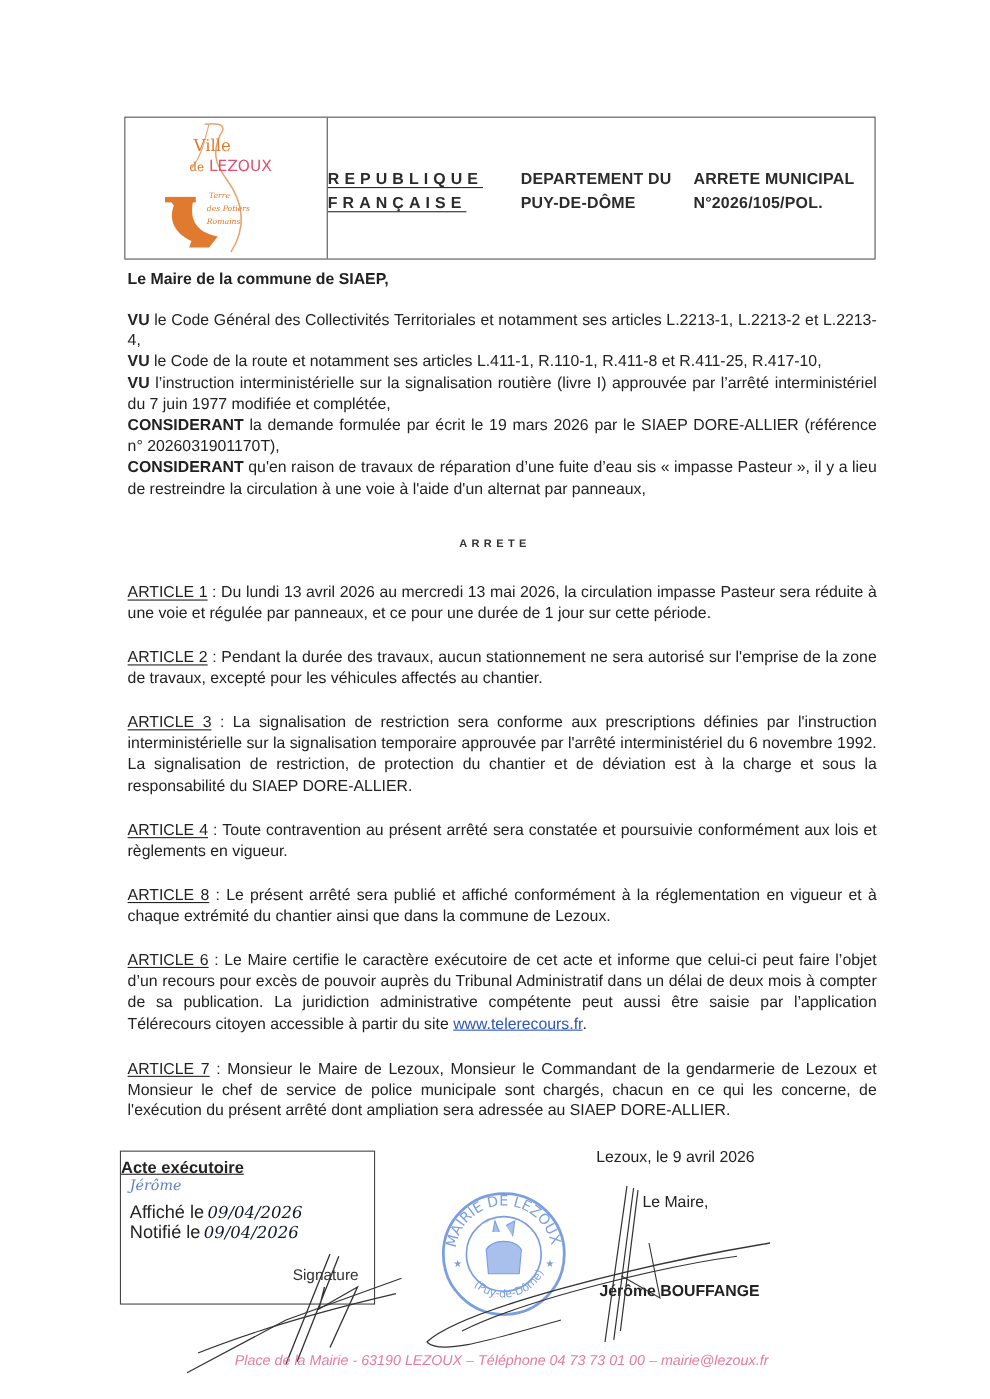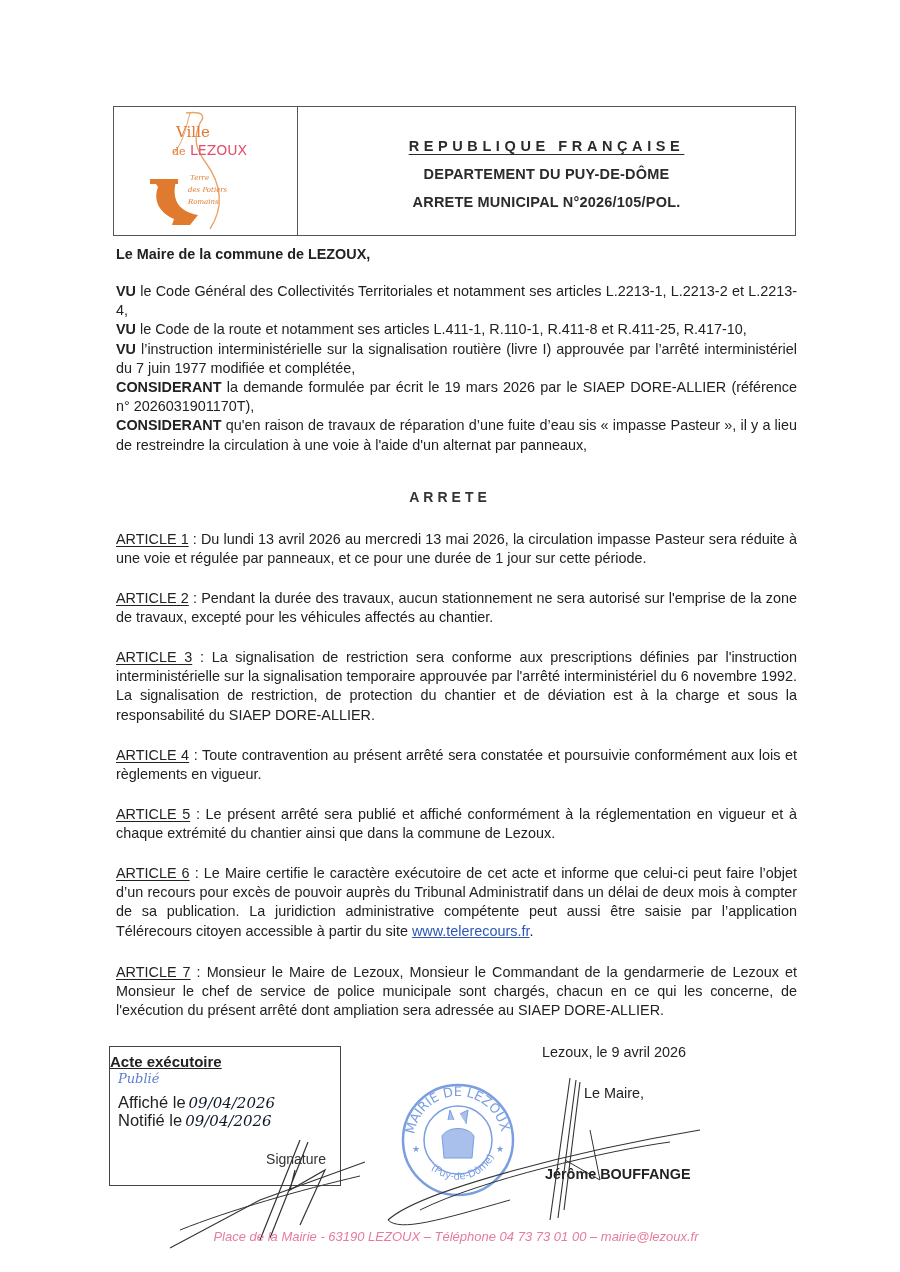--- a/index.html
+++ b/index.html
@@ -3,29 +3,29 @@
   <meta charset="utf-8">
   <style>
     html, body { margin: 0; padding: 0; background: #ffffff; }
     body { width: 900px; height: 1272px; position: relative; overflow: hidden;
            font-family: "Liberation Sans", sans-serif; color: #1e1e1e; }
     .page { position: absolute; left: 0; top: 0; width: 900px; height: 1100px; }
 
     .header-box { position: absolute; left: 113px; top: 106px; width: 683px; height: 130px;
                   border: 1.5px solid #555; box-sizing: border-box; display: flex; }
     .logo-cell { width: 183px; border-right: 1.5px solid #555; position: relative; }
-    .title-cell { flex: 1; display: flex; flex-direction: column; align-items: center; justify-content: center; gap: 6px; padding-top: 6px; }
+    .title-cell { flex: 1; display: flex; align-items: center; justify-content: center; gap: 6px; padding-top: 6px; }
     .title-line { font-family: "Liberation Sans", sans-serif; font-weight: bold; font-size: 14.5px; color: #2b2b2b; letter-spacing: 0.2px; line-height: 22px; }
     .title-line.spaced { letter-spacing: 4.6px; text-decoration: underline; text-underline-offset: 3px; }
 
     .body-text { position: absolute; left: 116px; width: 681px; font-size: 14.4px; line-height: 19.2px; text-align: justify; color: #222; }
     .body-text b { font-weight: bold; }
     .art-label { font-weight: normal; text-decoration: underline; text-underline-offset: 2px; }
     .maire-line { position: absolute; left: 116px; top: 246px; font-weight: bold; font-size: 14.4px; color: #222; }
-    .arrete-heading { position: absolute; left: 0; width: 900px; top: 489px; text-align: center; font-weight: bold; font-size: 14px; letter-spacing: 4px; color: #333; }
+    .arrete-heading { position: absolute; left: 0; width: 900px; top: 489px; text-align: center; font-weight: bold; font-size: 10px; letter-spacing: 4px; color: #333; }
     .link { color: #2c56b8; text-decoration: underline; }
 
     .acte-box { position: absolute; left: 109px; top: 1046px; width: 232px; height: 140px; border: 1.5px solid #444; box-sizing: border-box; }
     .acte-title { position: absolute; left: 0; width: 100%; top: 6px; text-align: left; font-weight: bold; font-size: 15px; text-decoration: underline; color: #222; }
     .acte-publie { position: absolute; left: 8px; top: 24px; font-family: "DejaVu Serif", serif; font-style: italic; font-size: 13px; color: #5b7fc9; }
     .acte-row { position: absolute; left: 8px; font-size: 16.5px; color: #222; }
     .acte-row .hand { font-family: "DejaVu Serif", serif; font-style: italic; color: #0f172a; font-size: 15px; margin-left: 3px; }
     .acte-sign { position: absolute; right: 14px; top: 104px; font-size: 14px; color: #333; }
 
     .sig-date { position: absolute; left: 542px; top: 1044px; font-size: 14.4px; color: #222; }
@@ -56,43 +56,43 @@
         <text x="74" y="97" font-family="DejaVu Serif, serif" font-style="italic" font-size="7" fill="#e07a2e">Romains</text>
       </svg>
     </div>
     <div class="title-cell">
       <div class="title-line spaced">REPUBLIQUE FRANÇAISE</div>
       <div class="title-line">DEPARTEMENT DU PUY-DE-DÔME</div>
       <div class="title-line">ARRETE MUNICIPAL N°2026/105/POL.</div>
     </div>
   </div>
 
-  <div class="maire-line">Le Maire de la commune de LEZOUX,</div>
+  <div class="maire-line">Le Maire de la commune de SIAEP,</div>
 
   <div class="body-text" style="top:282px">
     <div><b>VU</b><span> le Code Général des Collectivités Territoriales et notamment ses articles L.2213-1, L.2213-2 et L.2213-4,</span></div>
     <div><b>VU</b><span> le Code de la route et notamment ses articles L.411-1, R.110-1, R.411-8 et R.411-25, R.417-10,</span></div>
     <div><b>VU</b><span> l’instruction interministérielle sur la signalisation routière (livre I) approuvée par l’arrêté interministériel du 7 juin 1977 modifiée et complétée,</span></div>
     <div><b>CONSIDERANT</b><span> la demande formulée par écrit le 19 mars 2026 par le SIAEP DORE-ALLIER (référence n° 2026031901170T),</span></div>
     <div><b>CONSIDERANT</b><span> qu'en raison de travaux de réparation d’une fuite d’eau sis « impasse Pasteur », il y a lieu de restreindre la circulation à une voie à l'aide d'un alternat par panneaux,</span></div>
   </div>
 
   <div class="arrete-heading">ARRETE</div>
 
   <div class="body-text" style="top:530px"><span class="art-label">ARTICLE 1</span><span> : Du lundi 13 avril 2026 au mercredi 13 mai 2026, la circulation impasse Pasteur sera réduite à une voie et régulée par panneaux, et ce pour une durée de 1 jour sur cette période.</span></div>
   <div class="body-text" style="top:589px"><span class="art-label">ARTICLE 2</span><span> : Pendant la durée des travaux, aucun stationnement ne sera autorisé sur l'emprise de la zone de travaux, excepté pour les véhicules affectés au chantier.</span></div>
   <div class="body-text" style="top:648px"><span class="art-label">ARTICLE 3</span><span> : La signalisation de restriction sera conforme aux prescriptions définies par l'instruction interministérielle sur la signalisation temporaire approuvée par l'arrêté interministériel du 6 novembre 1992. La signalisation de restriction, de protection du chantier et de déviation est à la charge et sous la responsabilité du SIAEP DORE-ALLIER.</span></div>
   <div class="body-text" style="top:746px"><span class="art-label">ARTICLE 4</span><span> : Toute contravention au présent arrêté sera constatée et poursuivie conformément aux lois et règlements en vigueur.</span></div>
-  <div class="body-text" style="top:805px"><span class="art-label">ARTICLE 5</span><span> : Le présent arrêté sera publié et affiché conformément à la réglementation en vigueur et à chaque extrémité du chantier ainsi que dans la commune de Lezoux.</span></div>
+  <div class="body-text" style="top:805px"><span class="art-label">ARTICLE 8</span><span> : Le présent arrêté sera publié et affiché conformément à la réglementation en vigueur et à chaque extrémité du chantier ainsi que dans la commune de Lezoux.</span></div>
   <div class="body-text" style="top:864px"><span class="art-label">ARTICLE 6</span><span> : Le Maire certifie le caractère exécutoire de cet acte et informe que celui-ci peut faire l’objet d’un recours pour excès de pouvoir auprès du Tribunal Administratif dans un délai de deux mois à compter de sa publication. La juridiction administrative compétente peut aussi être saisie par l’application Télérecours citoyen accessible à partir du site </span><span class="link">www.telerecours.fr</span><span>.</span></div>
   <div class="body-text" style="top:963px"><span class="art-label">ARTICLE 7</span><span> : Monsieur le Maire de Lezoux, Monsieur le Commandant de la gendarmerie de Lezoux et Monsieur le chef de service de police municipale sont chargés, chacun en ce qui les concerne, de l'exécution du présent arrêté dont ampliation sera adressée au SIAEP DORE-ALLIER.</span></div>
 
   <div class="acte-box">
     <div class="acte-title">Acte exécutoire</div>
-    <div class="acte-publie">Publié</div>
+    <div class="acte-publie">Jérôme</div>
     <div class="acte-row" style="top:46px">
       <span>Affiché le</span><span class="hand">09/04/2026</span>
     </div>
     <div class="acte-row" style="top:64px">
       <span>Notifié le</span><span class="hand">09/04/2026</span>
     </div>
     <div class="acte-sign">Signature</div>
   </div>
 
   <svg width="260" height="120" style="left:150px;top:1130px">

